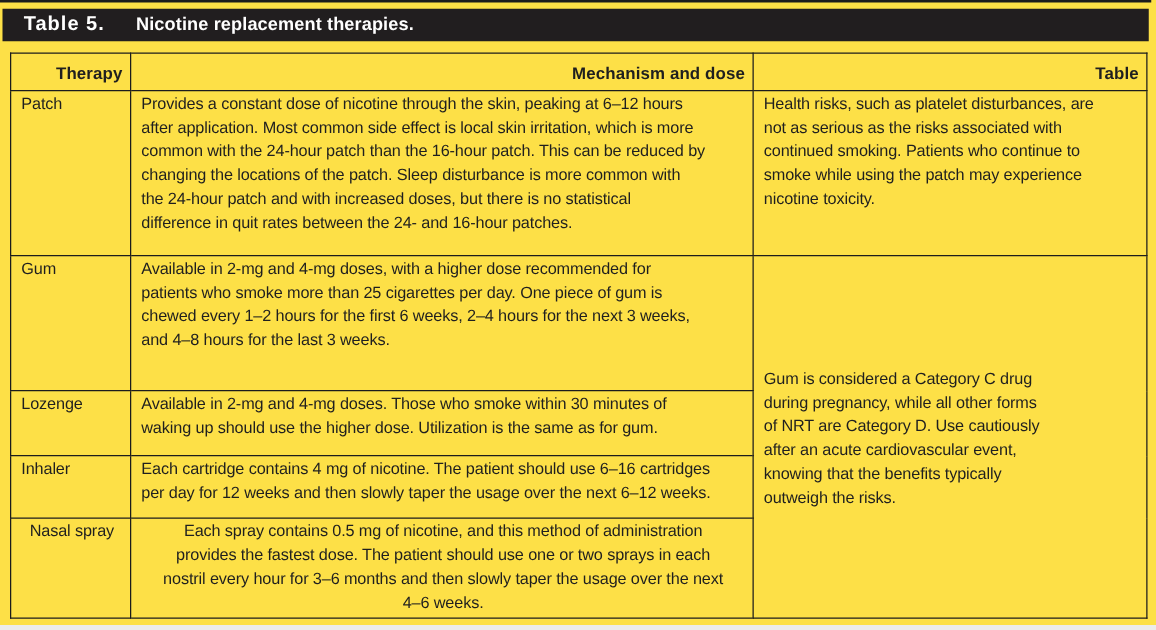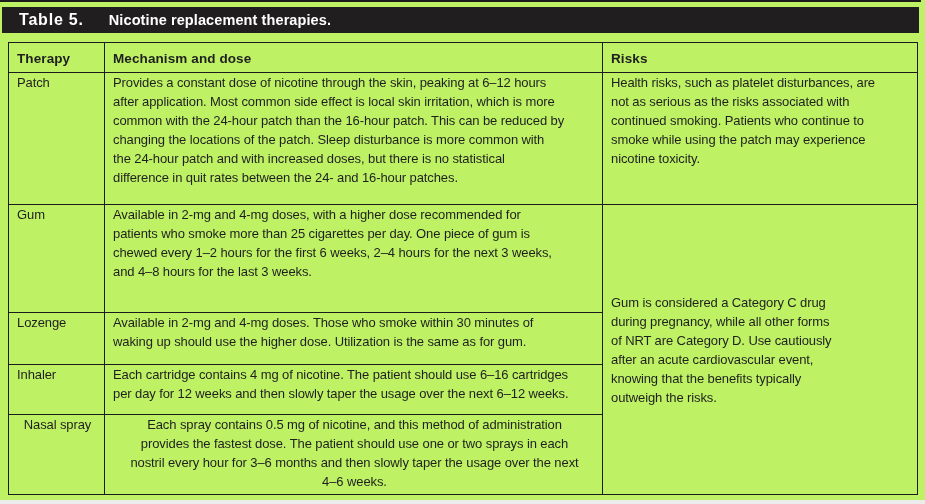--- a/index.html
+++ b/index.html
@@ -4,21 +4,21 @@
 <style>
   * { margin: 0; padding: 0; box-sizing: border-box; }
   html, body {
     background: #ffffff;
     font-family: "Liberation Sans", sans-serif;
   }
   .page {
     position: relative;
     width: 925px;
     height: 504px;
-    background: #bef264;
+    background: #fde047;
     overflow: hidden;
   }
   .top-rule {
     position: absolute;
     top: 0; left: 0;
     width: 921px;
     height: 2px;
     background: var(--border, #1c1c1c);
   }
   .title-bar {
@@ -54,21 +54,21 @@
     color: var(--text, #1f1f1f);
   }
   table.nrt-table, table.nrt-table th, table.nrt-table td {
     border: 1.5px solid var(--border, #1c1c1c);
   }
   col.col-therapy { width: 96px; }
   col.col-mech    { width: 498px; }
   col.col-risks   { width: 315px; }
   th {
     height: 30px;
-    text-align: left;
+    text-align: right;
     vertical-align: middle;
     font-size: 13.5px;
     font-weight: 700;
     padding: 2px 6px 0 8px;
     letter-spacing: 0.1px;
   }
   td {
     vertical-align: top;
     font-size: 13px;
     line-height: 19px;
@@ -110,21 +110,21 @@
   <table class="nrt-table">
     <colgroup>
       <col class="col-therapy">
       <col class="col-mech">
       <col class="col-risks">
     </colgroup>
     <thead>
       <tr class="row-header">
         <th>Therapy</th>
         <th>Mechanism and dose</th>
-        <th>Risks</th>
+        <th>Table</th>
       </tr>
     </thead>
     <tbody>
       <tr class="row-patch">
         <td>
           <div class="cell-text">Patch</div>
         </td>
         <td>
           <div class="cell-text">Provides a constant dose of nicotine through the skin, peaking at 6–12 hours
 after application. Most common side effect is local skin irritation, which is more

